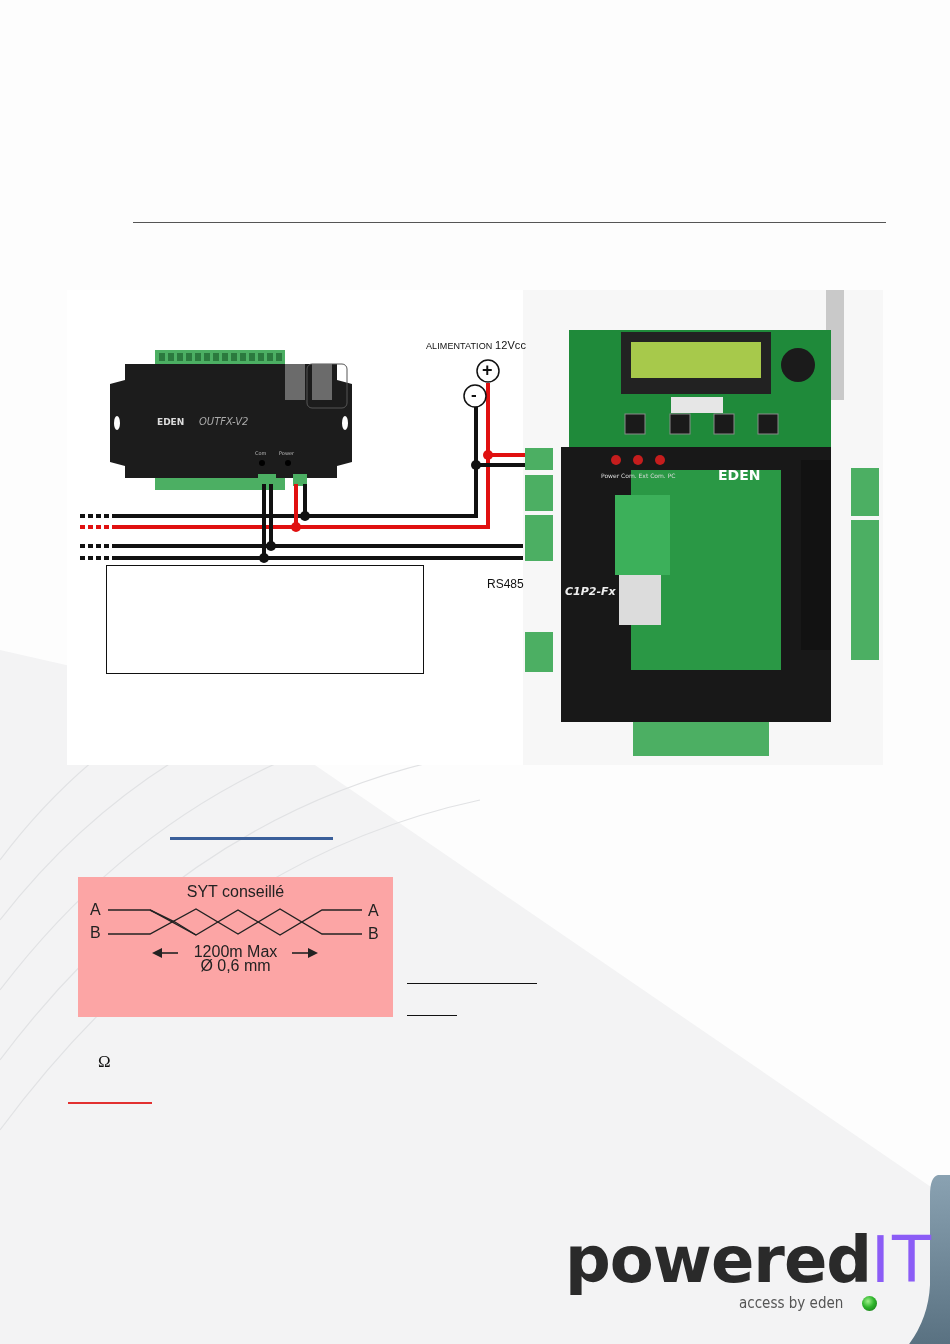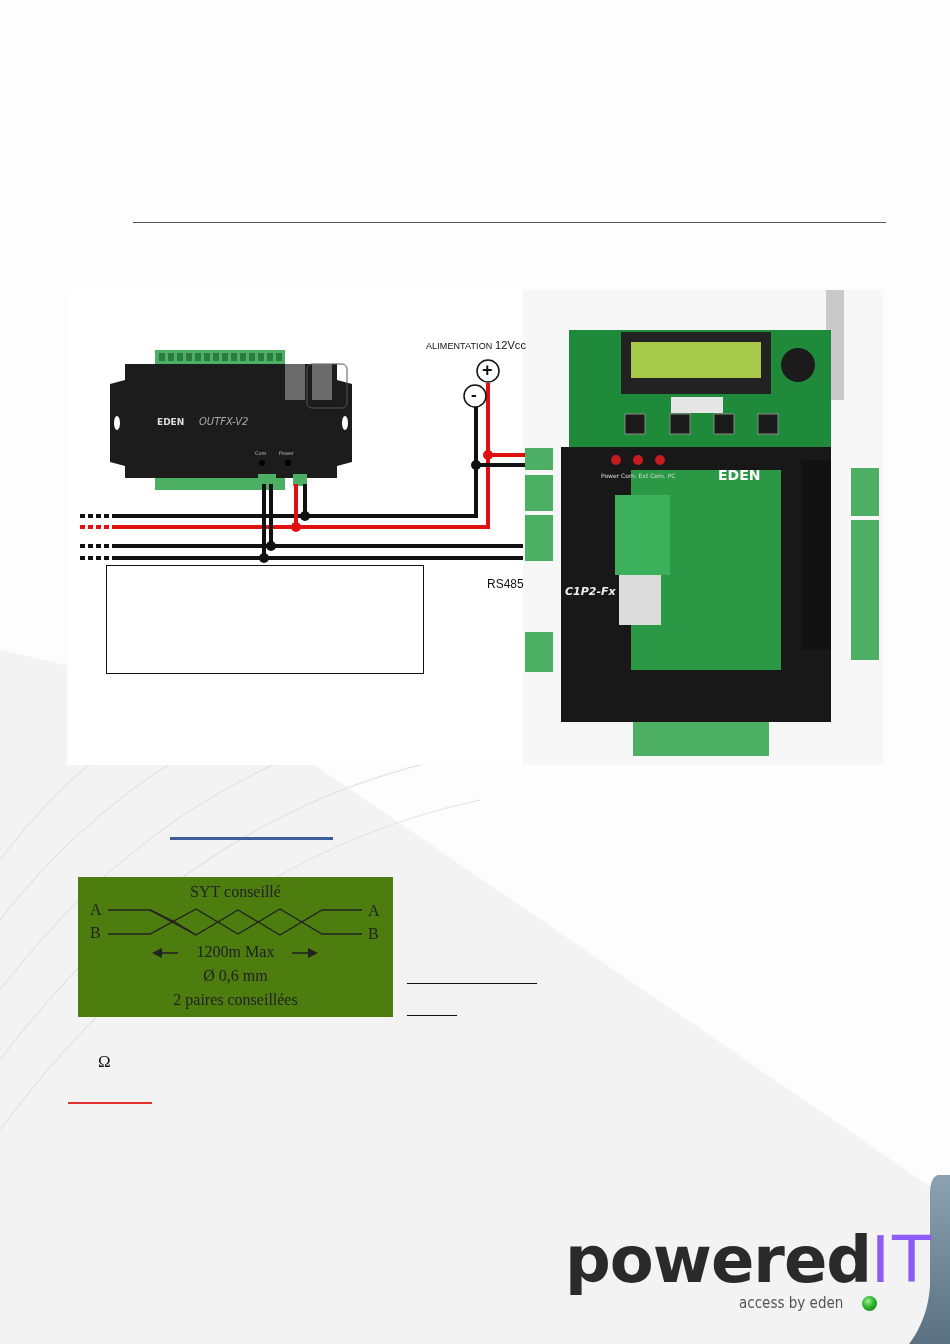--- a/index.html
+++ b/index.html
@@ -12,21 +12,21 @@
   .abs { position: absolute; }
   .header-rule { left: 133px; top: 222px; width: 753px; height: 0; border-top: 1.5px solid #555; }
   .figure-panel { left: 67px; top: 290px; width: 816px; height: 475px; background: #ffffff; }
   .device-outfx { left: 107px; top: 350px; width: 250px; height: 140px; }
   .controller-photo { left: 523px; top: 290px; width: 360px; height: 475px; }
   .alim-label { left: 426px; top: 339px; font-size: 9px; color: #111; letter-spacing: 0.1px; }
   .alim-label .v { font-size: 11px; }
   .rs485-label { left: 439px; top: 577px; font-size: 12px; color: #111; margin-left: 48px; }
   .empty-box { left: 106px; top: 565px; width: 316px; height: 107px; border: 1.5px solid #111; background: #fff; }
   .section-underline-blue { left: 170px; top: 837px; width: 163px; height: 3px; background: #3a5f9a; }
-  .cable-panel { left: 78px; top: 877px; width: 315px; height: 140px; background: #4d7c0f; font-family: Liberation Serif, serif; }
+  .cable-panel { left: 78px; top: 877px; width: 315px; height: 140px; background: #fca5a5; }
   .cable-text { position: absolute; left: 0; width: 315px; text-align: center; font-size: 16px; color: #222; }
   .lbl { position: absolute; font-size: 16px; color: #222; }
   .underline-1 { left: 407px; top: 983px; width: 130px; height: 0; border-top: 1.5px solid #111; }
   .underline-2 { left: 407px; top: 1015px; width: 50px; height: 0; border-top: 1.5px solid #111; }
   .omega { left: 98px; top: 1052px; font-family: "Liberation Serif", serif; font-size: 17px; color: #111; }
   .underline-red { left: 68px; top: 1102px; width: 84px; height: 2px; background: #e23030; }
   .logo-block { left: 565px; top: 1228px; width: 320px; height: 90px; }
   .logo-text { position: absolute; left: 0; top: 0; font-family: "DejaVu Sans", sans-serif; font-weight: bold; font-size: 64px; color: #2a2a2a; letter-spacing: -1px; line-height: 64px; }
   .logo-text .it { font-weight: normal; font-family: "DejaVu Sans", sans-serif; letter-spacing: 2px; color: #8b5cf6; }
   .logo-tag { position: absolute; left: 174px; top: 66px; font-family: "DejaVu Sans Condensed", "DejaVu Sans", sans-serif; font-size: 15px; color: #555; }
@@ -191,22 +191,21 @@
       <polyline points="72,33 97,45 118,58"></polyline>
     </g>
     <g fill="#222">
       <line x1="82" y1="76" x2="100" y2="76" stroke="#222" stroke-width="1.6"></line>
       <polygon points="74,76 84,71 84,81"></polygon>
       <line x1="214" y1="76" x2="232" y2="76" stroke="#222" stroke-width="1.6"></line>
       <polygon points="240,76 230,71 230,81"></polygon>
     </g>
   </svg>
   <div class="cable-text" style="top:66px;">1200m Max</div>
-  <div class="cable-text" style="top:90px;">Ø 0,6 mm</div>
-  <div class="cable-text" style="top:114px;">2 paires conseillées</div>
+  <div class="cable-text" style="top:80px;">Ø 0,6 mm</div>
 </div>
 
 <div class="abs underline-1"></div>
 <div class="abs underline-2"></div>
 
 <div class="abs omega">Ω</div>
 <div class="abs underline-red"></div>
 
 <svg class="abs corner-tab" width="60" height="180">
   <path d="M 38 0 Q 30 2 30 20 L 30 110 Q 28 150 0 180 L 60 180 L 60 0 Z" fill="url(#cg2)"></path>

